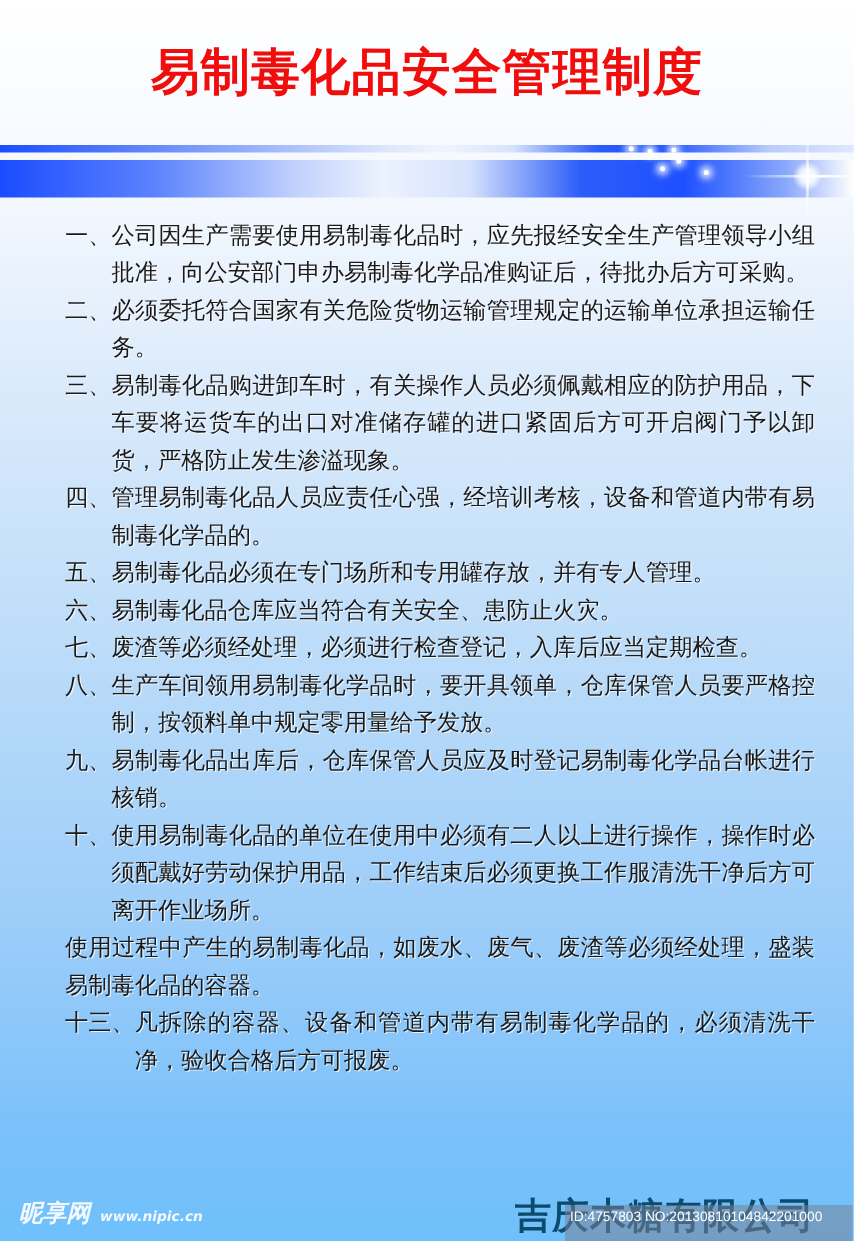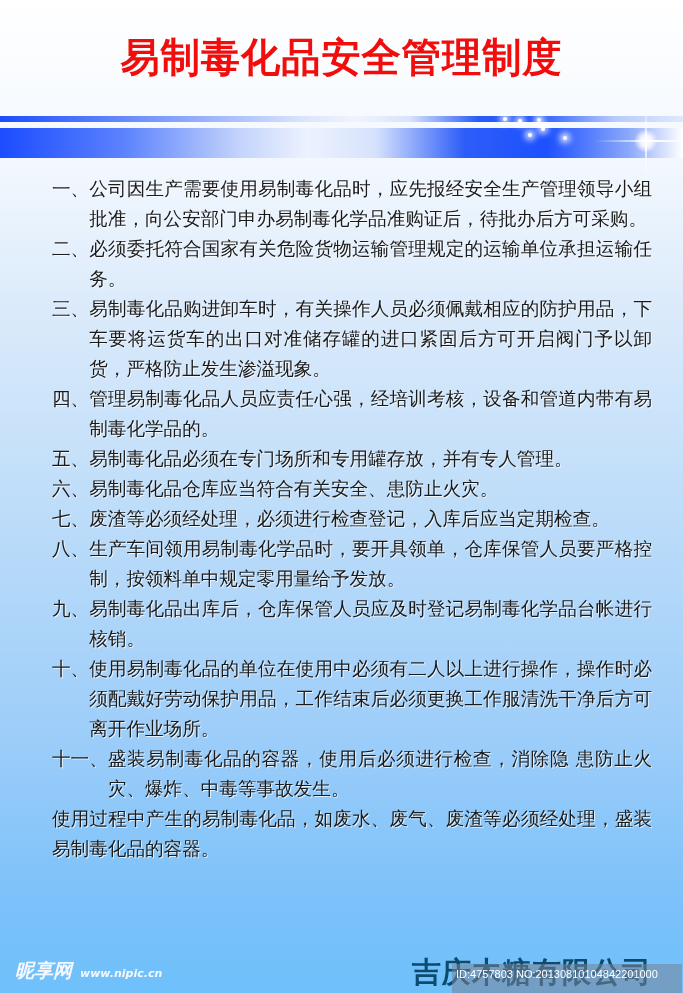--- a/index.html
+++ b/index.html
@@ -115,25 +115,25 @@
     </div>
   <div class="rule">
       <span class="num">九、</span>
       <span class="txt">易制毒化品出库后，仓库保管人员应及时登记易制毒化学品台帐进行核销。</span>
     </div>
   <div class="rule">
       <span class="num">十、</span>
       <span class="txt">使用易制毒化品的单位在使用中必须有二人以上进行操作，操作时必须配戴好劳动保护用品，工作结束后必须更换工作服清洗干净后方可离开作业场所。</span>
     </div>
   <div class="rule">
-      <span class="num">十一、</span>
-      <span class="txt">盛装易制毒化品的容器，使用后必须进行检查，消除隐 患防止火灾、爆炸、中毒等事故发生。</span>
+      <span class="txt">使用过程中产生的易制毒化品，如废水、废气、废渣等必须经处理，盛装易制毒化品的容器。</span>
     </div>
   <div class="rule">
-      <span class="txt">使用过程中产生的易制毒化品，如废水、废气、废渣等必须经处理，盛装易制毒化品的容器。</span>
+      <span class="num">十三、</span>
+      <span class="txt">凡拆除的容器、设备和管道内带有易制毒化学品的，必须清洗干净，验收合格后方可报废。</span>
     </div>
 </div>
 
 <div class="footer-logo">
   <span class="brand">昵享网</span>
   <span class="url">www.nipic.cn</span>
 </div>
 <div class="company">吉庆木糖有限公司</div>
 <div class="idbar">ID:4757803 NO:20130810104842201000</div>
 

